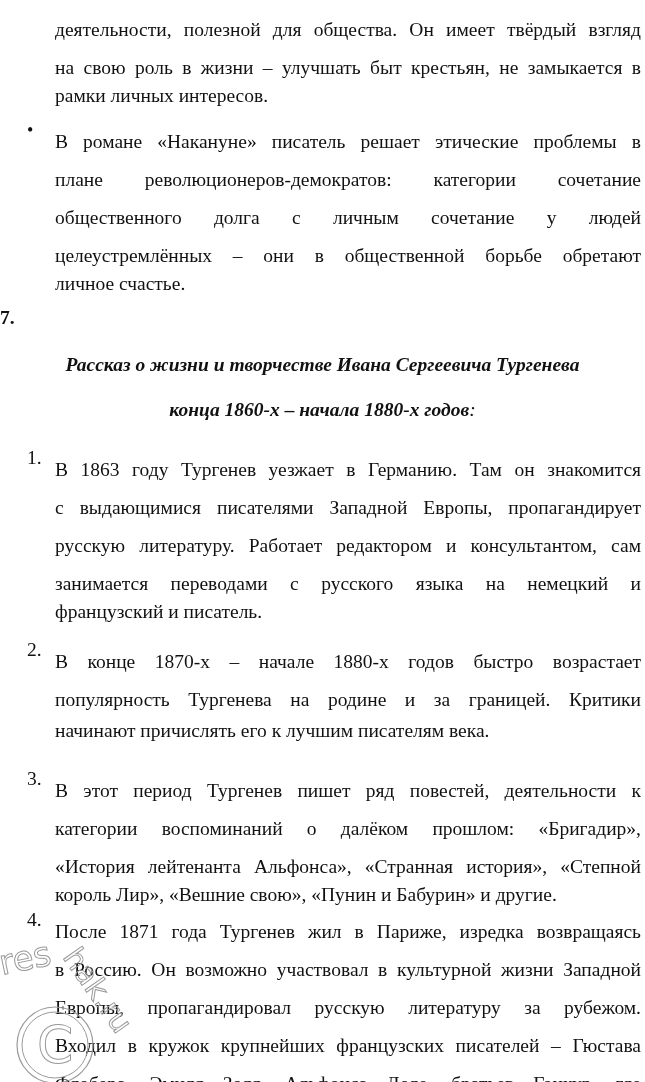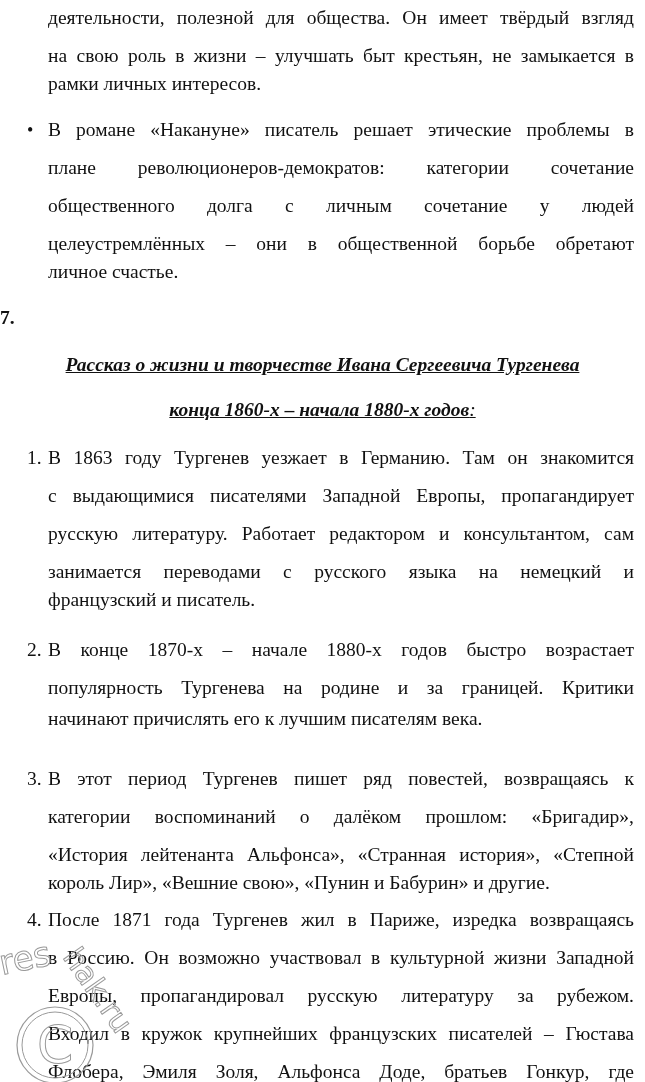--- a/index.html
+++ b/index.html
@@ -2,32 +2,32 @@
 <html><head>
 <meta charset="utf-8">
 <style>
   html, body { margin: 0; padding: 0; background: #ffffff; }
   body {
     width: 645px; height: 1082px; overflow: hidden; position: relative;
     font-family: "Liberation Serif", "DejaVu Serif", serif;
     color: #111111; font-size: 19.5px;
   }
   .line {
-    position: absolute; left: 48px; width: 586px; height: 26px;
-    line-height: 26px; white-space: nowrap;
+    position: absolute; left: 55px; width: 586px; height: 26px;
+    line-height: 26px; white-space: nowrap; margin-top: 12px;
   }
   .just { text-align: justify; text-align-last: justify; }
   .b { font-weight: normal; }
   .marker { position: absolute; height: 26px; line-height: 26px; }
   .bullet { left: 27px; font-size: 18px; }
   .num { left: 27px; }
   .heading7 { position: absolute; left: 0px; top: 305px; font-weight: bold; line-height: 26px; }
   .title {
     position: absolute; left: 0; width: 645px; text-align: center;
-    font-weight: bold; font-style: italic; line-height: 26px; text-decoration: underline;
+    font-weight: bold; font-style: italic; line-height: 26px;
   }
   .title .colon { font-weight: normal; }
   .watermark {
     position: absolute; left: 0; top: 935px; width: 180px; height: 147px; pointer-events: none;
   }
 </style>
 </head>
 <body>
 
 <div>
@@ -60,21 +60,21 @@
 
 <div>
   <span class="marker num" style="top:637px">2.</span>
   <div class="line just b" style="top:637px">В конце 1870-х – начале 1880-х годов быстро возрастает</div>
   <div class="line just" style="top:675px"><span class="b">популярность Тургенева на родине и за границей</span><span>. Критики</span></div>
   <div class="line" style="top:706px">начинают причислять его к лучшим писателям века.</div>
 </div>
 
 <div>
   <span class="marker num" style="top:766px">3.</span>
-  <div class="line just" style="top:766px"><span class="b">В этот период Тургенев пишет ряд повестей</span><span>, возвращаясь к</span></div>
+  <div class="line just" style="top:766px"><span class="b">В этот период Тургенев пишет ряд повестей</span><span>, деятельности к</span></div>
   <div class="line just" style="top:804px">категории воспоминаний о далёком прошлом: «Бригадир»,</div>
   <div class="line just" style="top:842px">«История лейтенанта Альфонса», «Странная история», «Степной</div>
   <div class="line" style="top:870px">король Лир», «Вешние свою», «Пунин и Бабурин» и другие.</div>
 </div>
 
 <div>
   <span class="marker num" style="top:907px">4.</span>
   <div class="line just" style="top:907px"><span class="b">После 1871 года Тургенев жил в Париже</span><span>, изредка возвращаясь</span></div>
   <div class="line just" style="top:945px">в Россию. Он возможно участвовал в культурной жизни Западной</div>
   <div class="line just" style="top:983px">Европы, пропагандировал русскую литературу за рубежом.</div>

